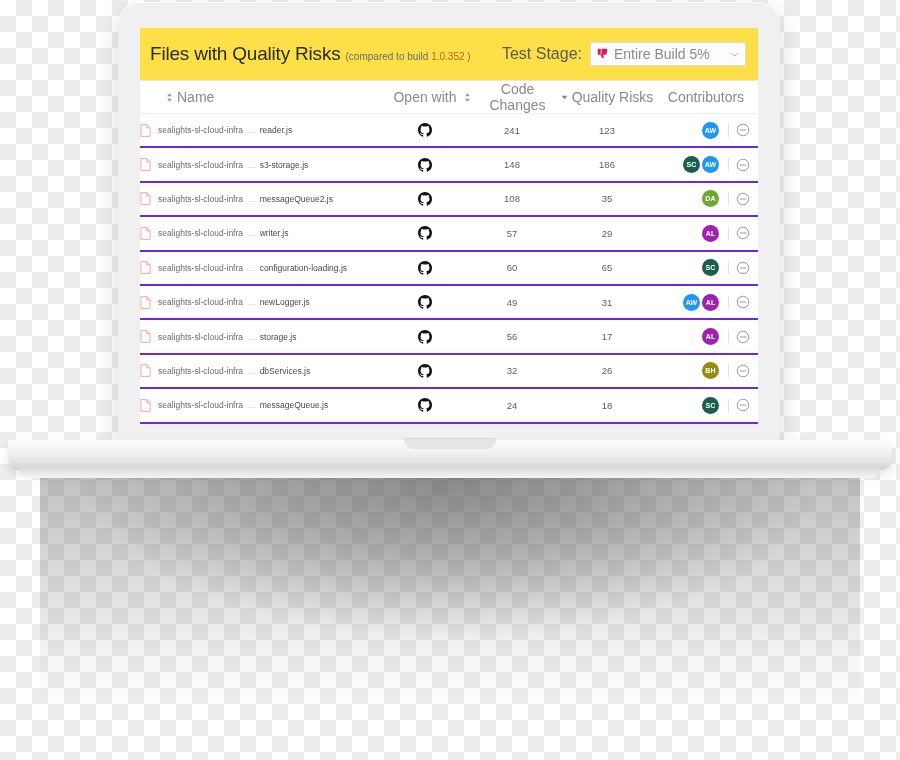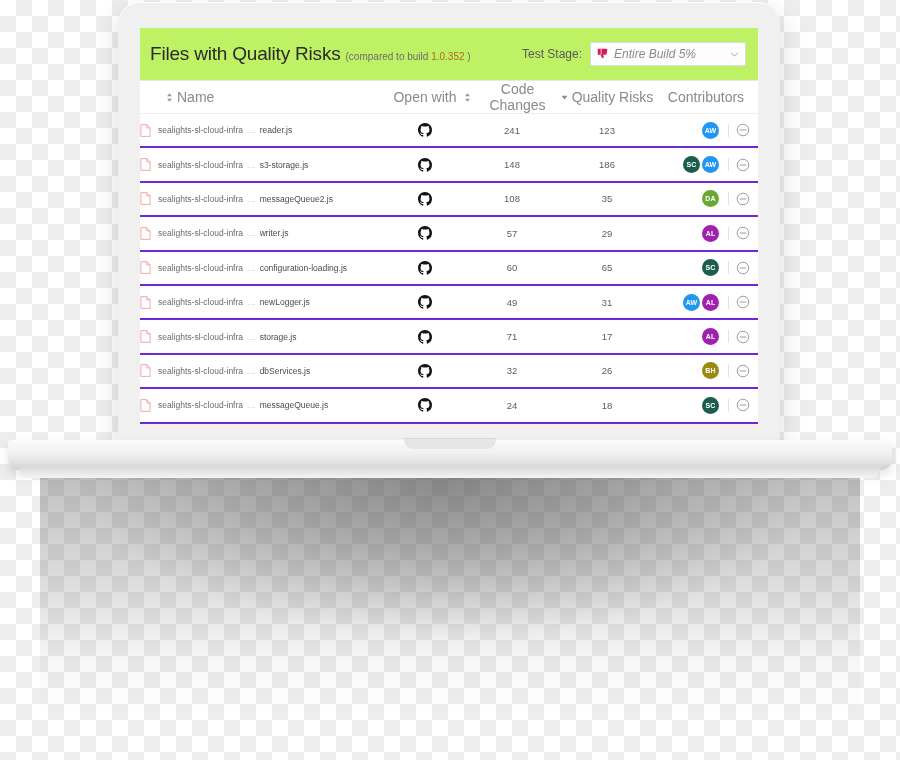--- a/index.html
+++ b/index.html
@@ -101,21 +101,21 @@
     height: 11px;
     background: #e6e6e6;
     border-radius: 0 0 9px 9px;
     box-shadow: 0 1px 1px rgba(0,0,0,0.07) inset;
   }
 
   
   .app { width: 618px; background: #fff; }
 
   .app-header {
-    background: #bef264;
+    background: #fde047;
     padding: 0 12px 0 10px;
     height: 52px;
     display: flex;
     align-items: center;
     justify-content: space-between;
     border-bottom: 1px solid #e6e6e6;
   }
   .title-wrap { display: flex; align-items: baseline; }
   .app-title {
     font-size: 19px;
@@ -125,44 +125,43 @@
   }
   .app-subtitle {
     font-size: 10px;
     color: #6d6d6d;
     margin-left: 5px;
   }
   .build-num { color: #b06a1d; }
 
   .stage-wrap { display: flex; align-items: center; }
   .stage-label {
-    font-size: 12px;
+    font-size: 16px;
     color: #5a5a5a;
     margin-right: 8px;
     margin-left: 24px;
   }
   .stage-select {
     width: 142px;
     height: 22px;
     border: 1px solid #dcdcdc;
     background: #fdfdfd;
     border-radius: 2px;
     display: flex;
     align-items: center;
     padding: 0 6px;
     cursor: pointer;
   }
   .thumb-down { width: 12px; height: 12px; margin-right: 5px; flex: 0 0 auto; }
   .stage-value {
-    font-size: 12px;
+    font-size: 14px;
     color: #8b8b8b;
     flex: 1 1 auto;
     white-space: nowrap;
     overflow: hidden;
-    font-style: italic;
   }
   .chev { width: 9px; height: 9px; flex: 0 0 auto; }
 
   .tabs-row {
     height: 22px;
     background: #fafafa;
     display: flex;
     align-items: center;
     padding-left: 8px;
     border-bottom: 1px solid #ececec;
@@ -503,21 +502,21 @@
                     <path d="M7.4 0.6 V4.2 H11" fill="none" stroke="#f0a0a0" stroke-width="1"></path>
                   </svg>
                   <span class="path-txt">sealights-sl-cloud-infra</span>
                   <span class="dots">...</span>
                   <span class="fname">storage.js</span>
                 </div>
               </td>
               <td><svg class="gh-ico" viewBox="0 0 16 16">
                   <path fill="#141414" d="M8 0C3.58 0 0 3.58 0 8c0 3.54 2.29 6.53 5.47 7.59.4.07.55-.17.55-.38  0-.19-.01-.82-.01-1.49-2.01.37-2.53-.49-2.69-.94-.09-.23-.48-.94-.82-1.13-.28-.15-.68-.52-.01-.53.63-.01 1.08.58 1.23.82.72 1.21 1.87.87 2.33.66.07-.52.28-.87.51-1.07-1.78-.2-3.64-.89-3.64-3.95 0-.87.31-1.59.82-2.15-.08-.2-.36-1.02.08-2.12 0 0 .67-.21 2.2.82a7.42 7.42 0 0 1 2-.27c.68 0 1.36.09 2 .27 1.53-1.04 2.2-.82 2.2-.82.44 1.1.16 1.92.08 2.12.51.56.82 1.27.82 2.15 0 3.07-1.87 3.75-3.65 3.95.29.25.54.73.54 1.48 0 1.07-.01 1.93-.01 2.2 0 .21.15.46.55.38A8.01 8.01 0 0 0 16 8c0-4.42-3.58-8-8-8z"></path>
                 </svg></td>
-              <td class="num">71</td>
+              <td class="num">56</td>
               <td class="num">17</td>
               <td class="contrib-cell">
                 <div class="contrib-inner">
                   <div class="avatar" style="background:#a020b0">AL</div>
                   <div class="divider-v"></div>
                   <svg class="minus-ico" viewBox="0 0 16 16">
                     <circle cx="8" cy="8" r="6.6" fill="none" stroke="#9b9b9b" stroke-width="1.1"></circle>
                     <path d="M4.6 8 H11.4" stroke="#9b9b9b" stroke-width="1.1" stroke-linecap="round"></path>
                   </svg>
                 </div>

